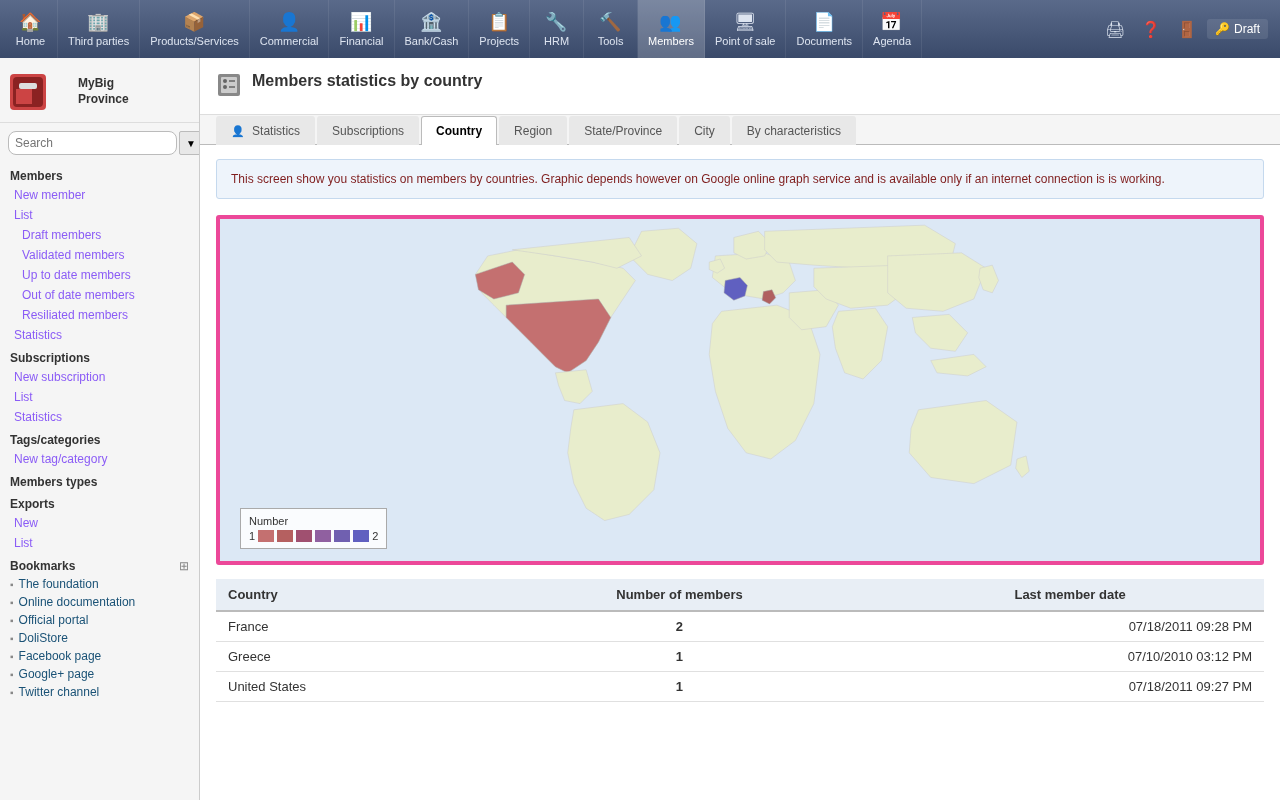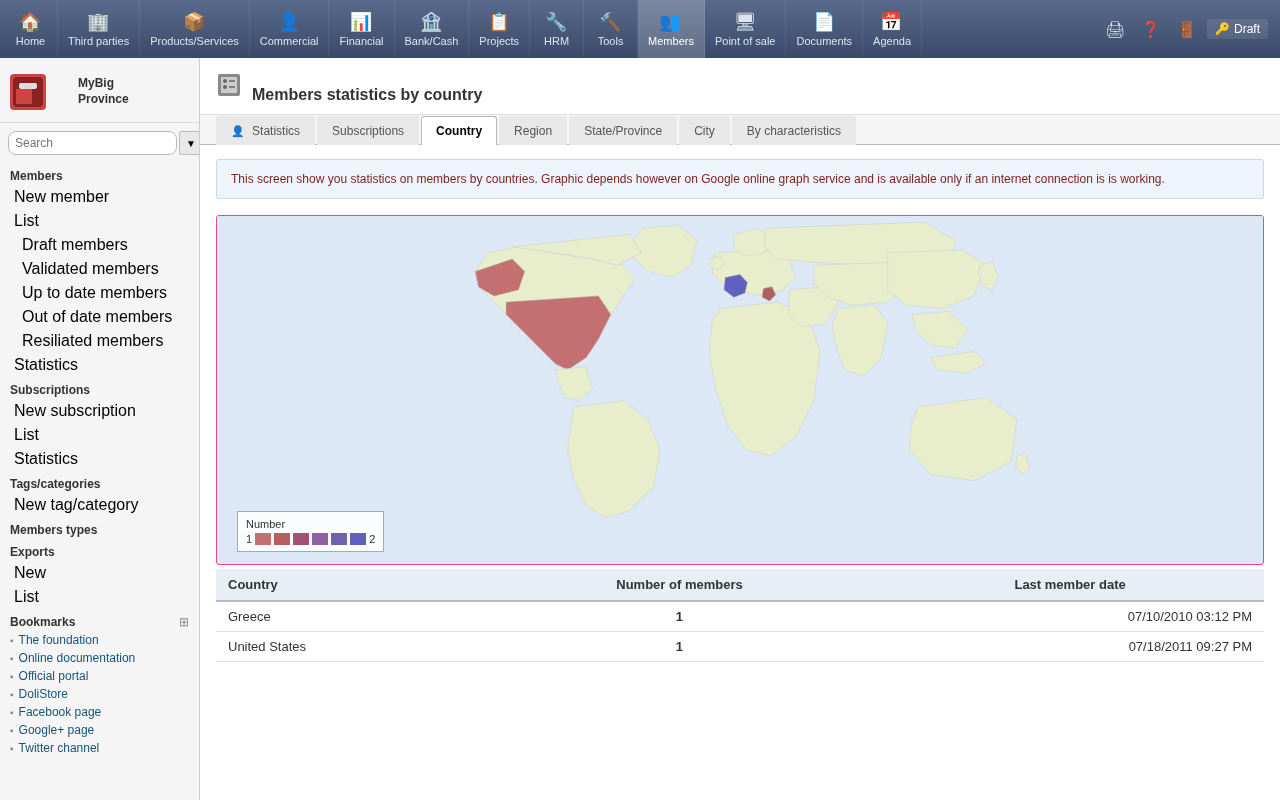--- a/index.html
+++ b/index.html
@@ -128,37 +128,37 @@
     }
     .sidebar-section {
       padding: 6px 10px 2px;
       font-weight: bold;
       font-size: 12px;
       color: #333;
     }
     .sidebar-link {
       display: block;
       padding: 3px 10px 3px 14px;
-      color: #000000;
+      color: #8b5cf6;
       text-decoration: none;
-      font-size: 16px;
+      font-size: 12px;
       cursor: pointer;
     }
     .sidebar-link.indent { padding-left: 22px; }
 
     
     .main {
       flex: 1;
       overflow-y: auto;
       background: #fff;
       padding: 0;
     }
     .page-header {
       display: flex;
-      align-items: flex-end;
+      align-items: flex-start;
       gap: 10px;
       padding: 14px 16px 10px;
       border-bottom: 1px solid #ddd;
     }
     .page-header-icon {
       font-size: 22px;
       color: #555;
     }
     .page-title {
       font-size: 16px;
@@ -206,23 +206,23 @@
       border: 1px solid #c5d9ee;
       border-radius: 3px;
       padding: 10px 14px;
       margin-bottom: 16px;
       font-size: 12px;
       color: #7f1d1d;
       line-height: 1.5;
     }
     .map-container {
       background: #dce8f5;
-      border: 1px solid #ec4899;
+      border: 4px solid #ec4899;
       border-radius: 3px;
-      margin-bottom: 4px;
+      margin-bottom: 14px;
       overflow: hidden;
       position: relative;
       text-decoration: underline;
     }
     .map-svg-wrap {
       width: 100%;
     }
 
     
     .map-legend {
@@ -540,20 +540,25 @@
 
       <table class="data-table">
         <thead>
           <tr>
             <th>Country</th>
             <th class="right" style="text-align:center;">Number of members</th>
             <th class="right" style="text-align:center;">Last member date</th>
           </tr>
         </thead>
         <tbody id="table-body">
+        <tr>
+      <td>France</td>
+      <td style="text-align:center;font-weight:bold;">2</td>
+      <td style="text-align:right;">07/18/2011 09:28 PM</td>
+    </tr>
             <tr>
       <td>Greece</td>
       <td style="text-align:center;font-weight:bold;">1</td>
       <td style="text-align:right;">07/10/2010 03:12 PM</td>
     </tr>
             <tr>
       <td>United States</td>
       <td style="text-align:center;font-weight:bold;">1</td>
       <td style="text-align:right;">07/18/2011 09:27 PM</td>
     </tr>

